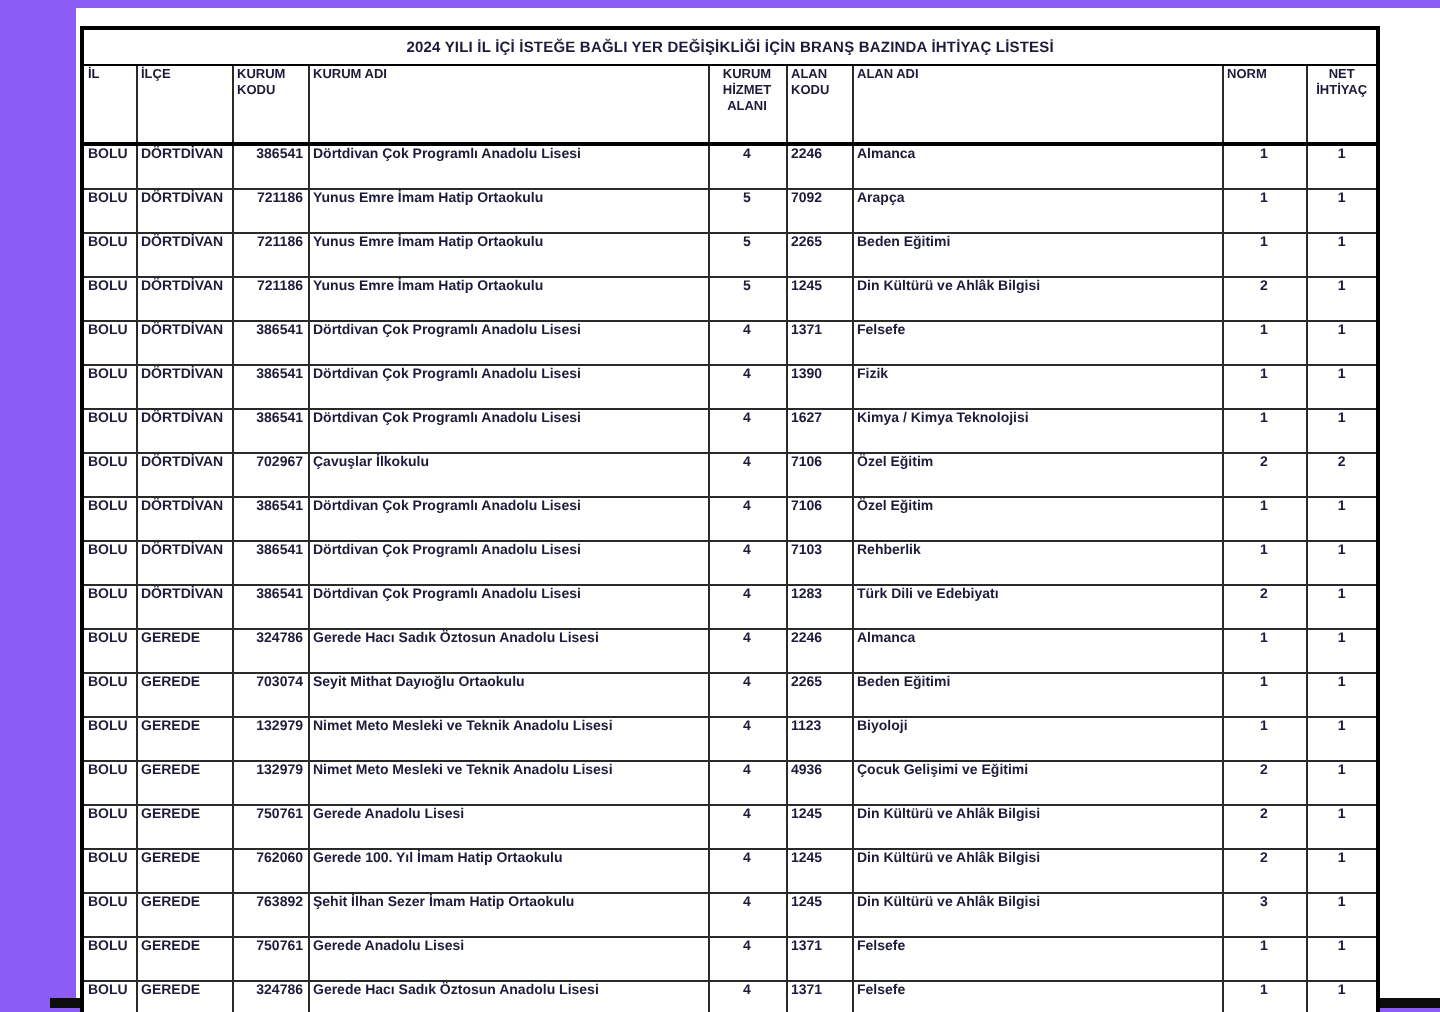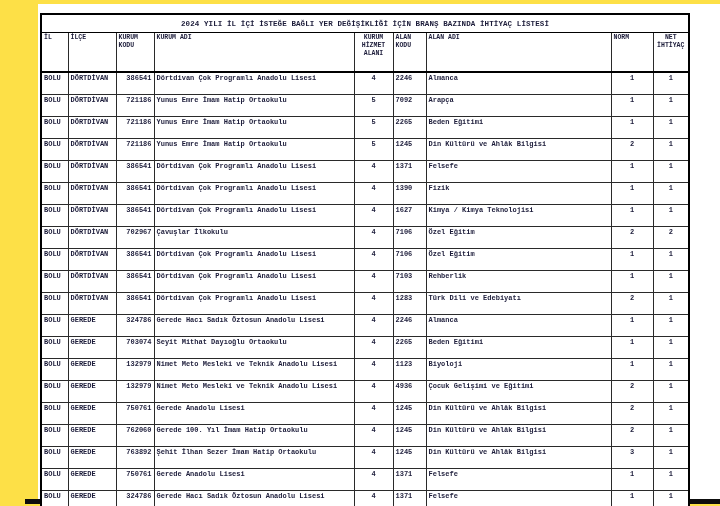--- a/index.html
+++ b/index.html
@@ -1,21 +1,21 @@
 <!DOCTYPE html>
 <html><head>
 <meta charset="utf-8">
 <style>
   html,body{margin:0;padding:0;}
   .stage{
     position:relative;
     width:720px;height:506px;
-    background:#fde047;
+    background:#8b5cf6;
     overflow:hidden;
-    font-family:Liberation Mono, monospace;
+    font-family:Liberation Sans, sans-serif;
   }
   .page-white{
     position:absolute;
     left:38px;top:4px;
     width:682px;height:495px;
     background:#ffffff;
   }
   .bottom-bar{
     position:absolute;
     left:25px;top:499px;

